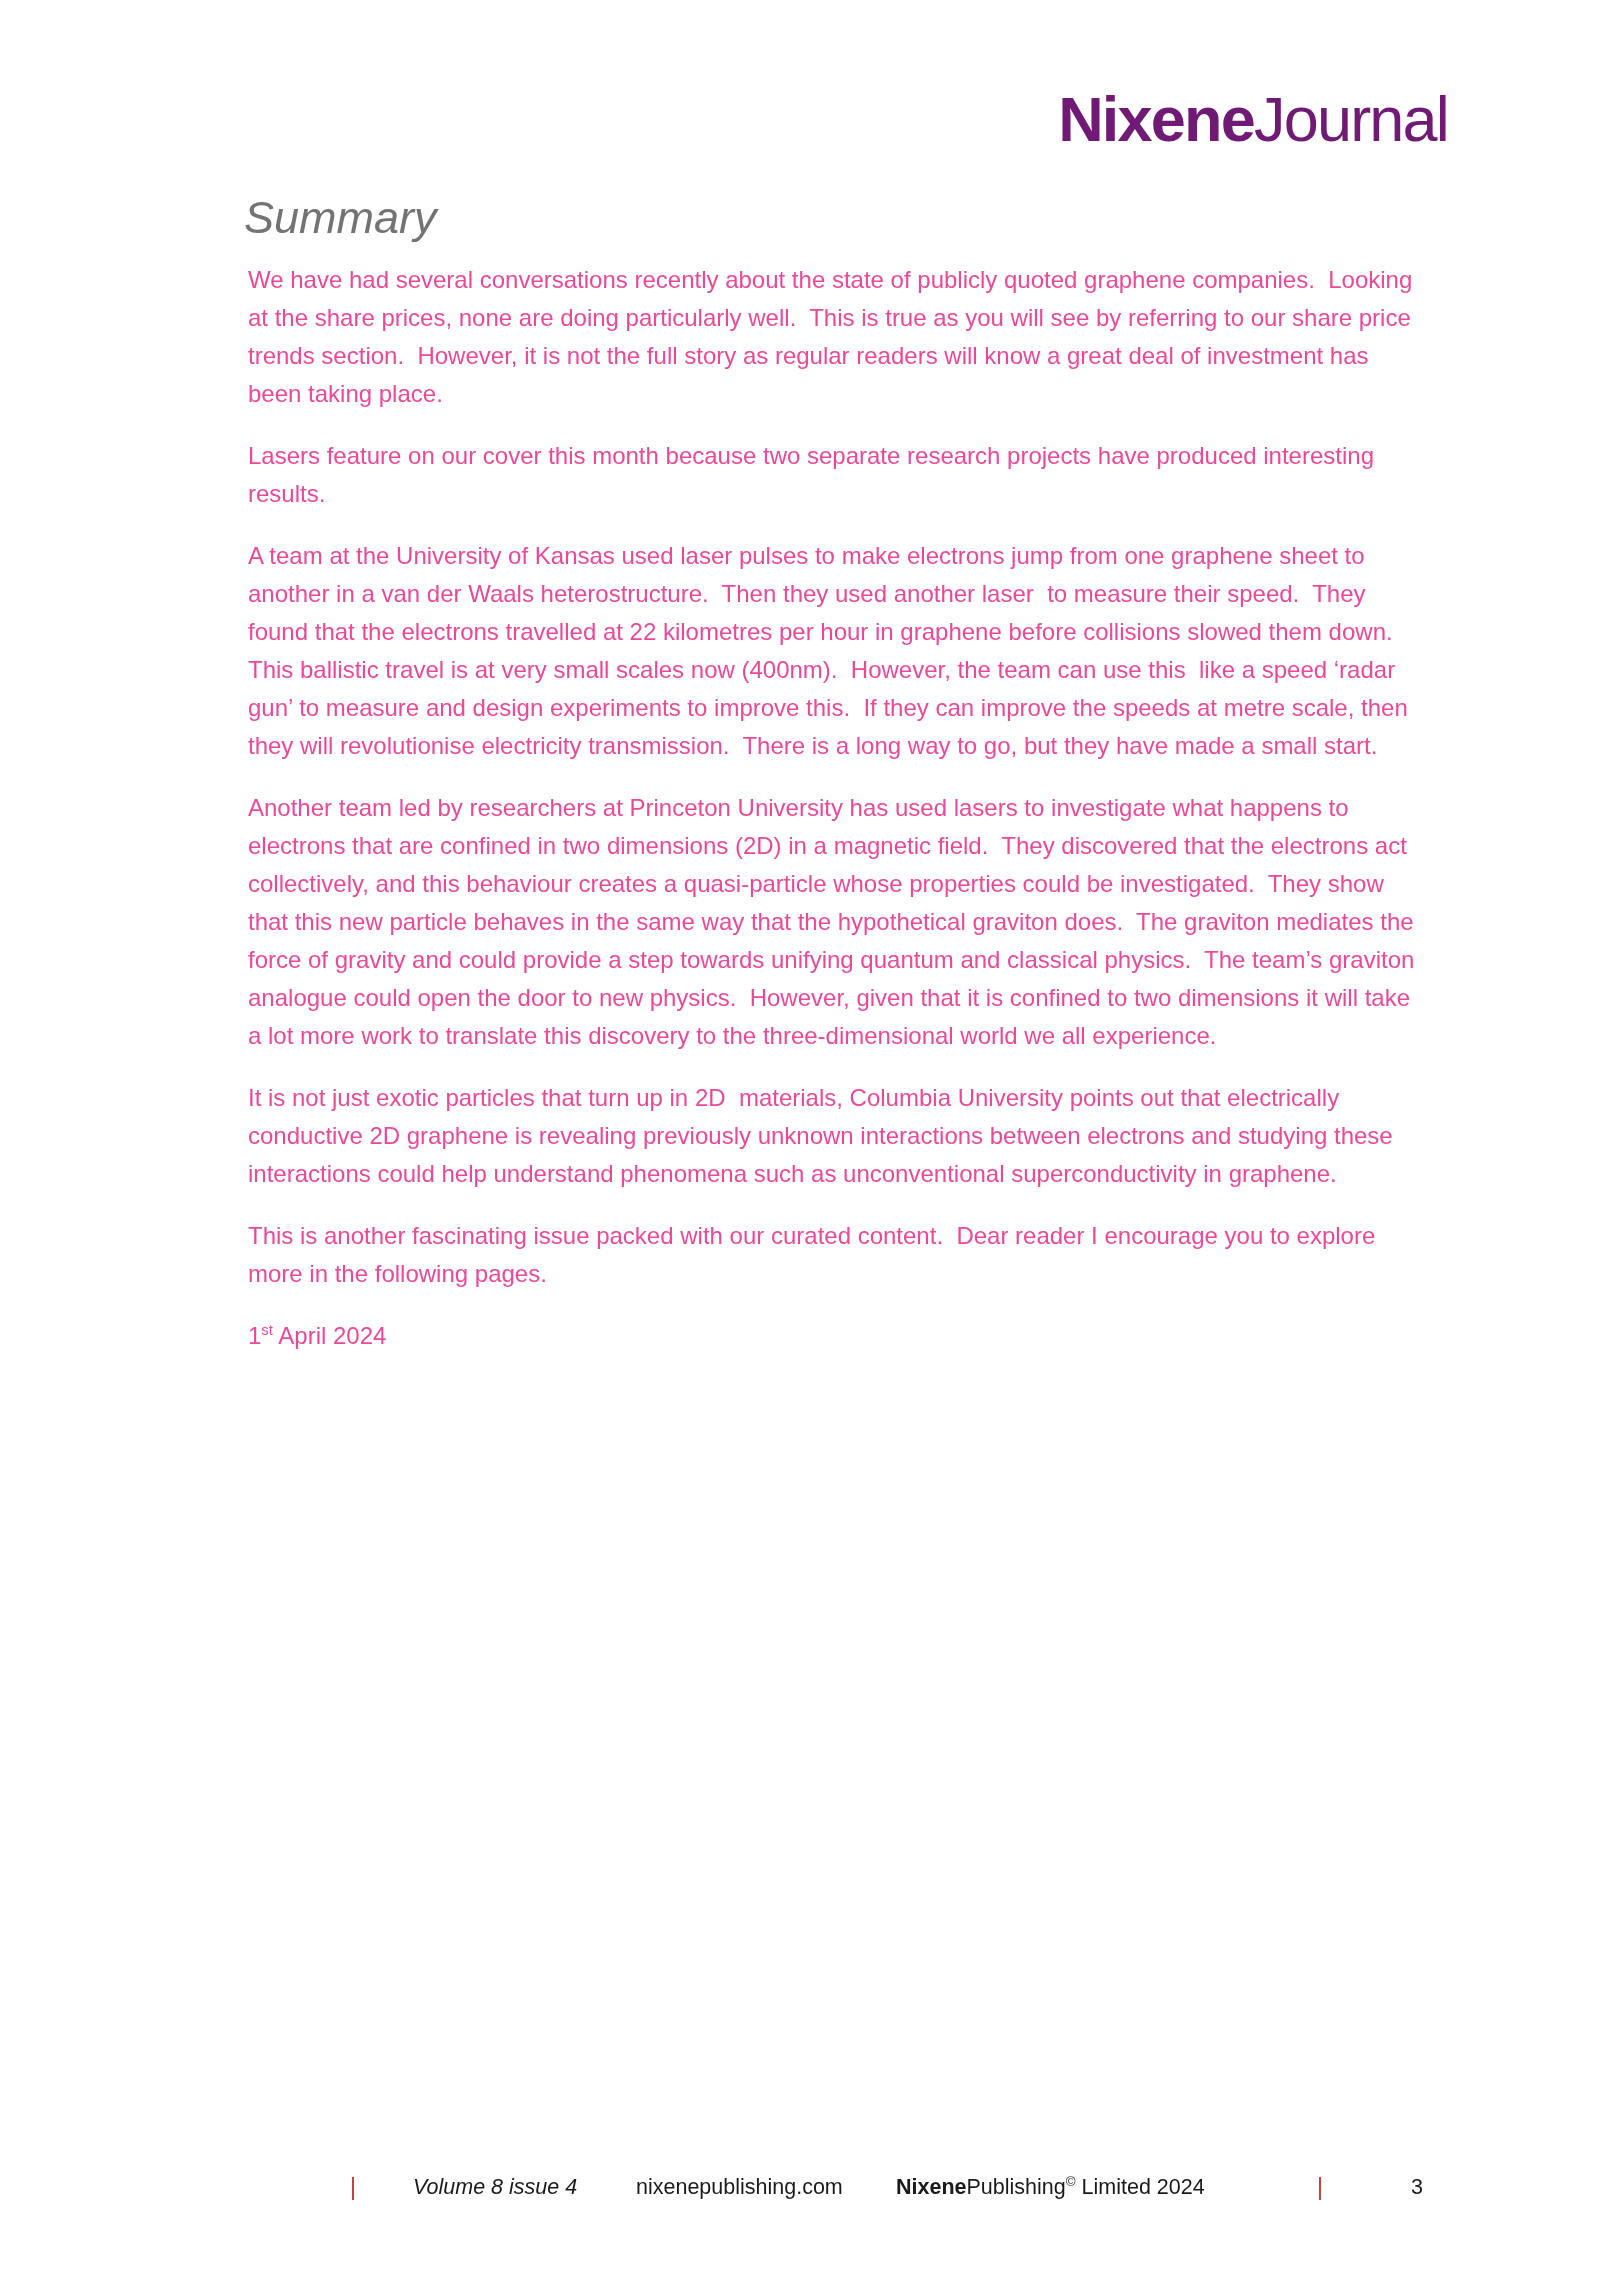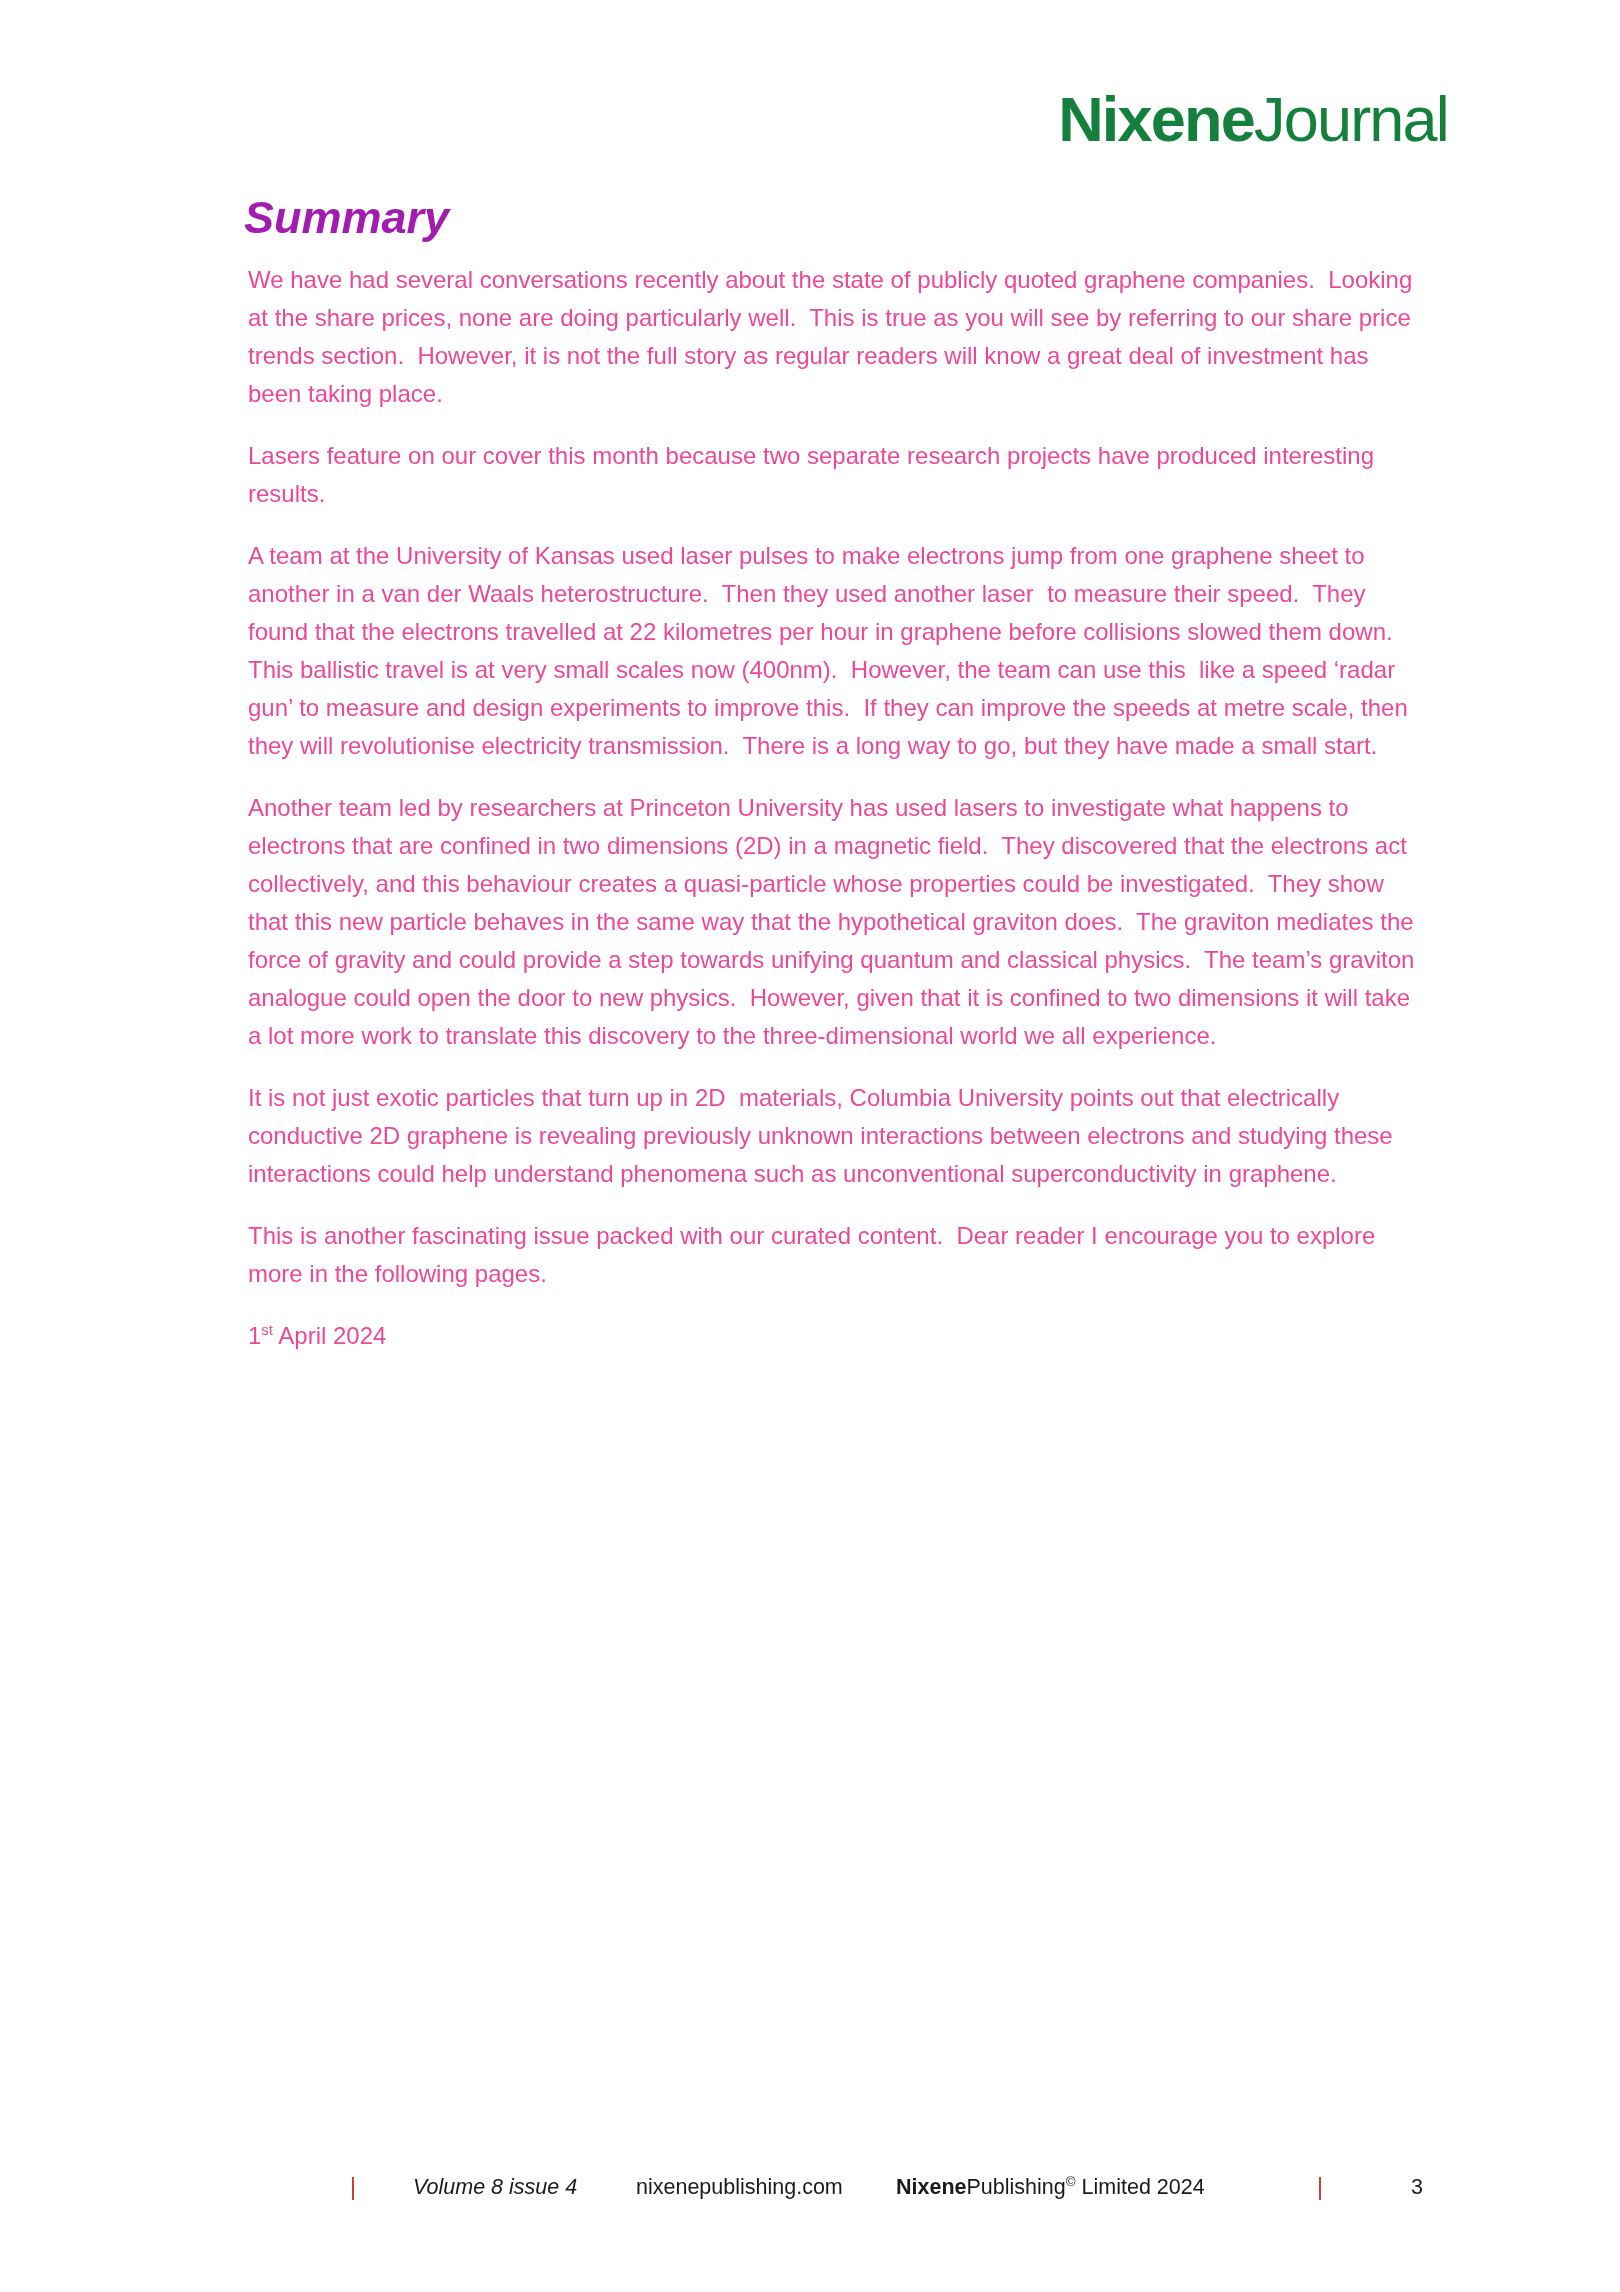--- a/index.html
+++ b/index.html
@@ -16,35 +16,35 @@
     color: var(--text, #1a1a1a);
     overflow: hidden;
   }
   .logo {
     position: absolute;
     top: 88px;
     right: 172px;
     font-size: 63px;
     line-height: 1;
     letter-spacing: -1.8px;
-    color: #15803d;
+    color: #701a75;
     white-space: nowrap;
   }
   .logo-bold   { font-weight: 700; }
   .logo-light  { font-weight: 400; }
   .heading {
     position: absolute;
     left: 244px;
     top: 192px;
     margin: 0;
     font-size: 45px;
     line-height: 1.15;
-    font-weight: 700;
+    font-weight: 400;
     font-style: italic;
-    color: #a21caf;
+    color: #737373;
   }
   .body {
     position: absolute;
     left: 248px;
     top: 261px;
     width: 1169px;
   }
   .para {
     margin: 0 0 24px 0;
     font-size: 24px;

